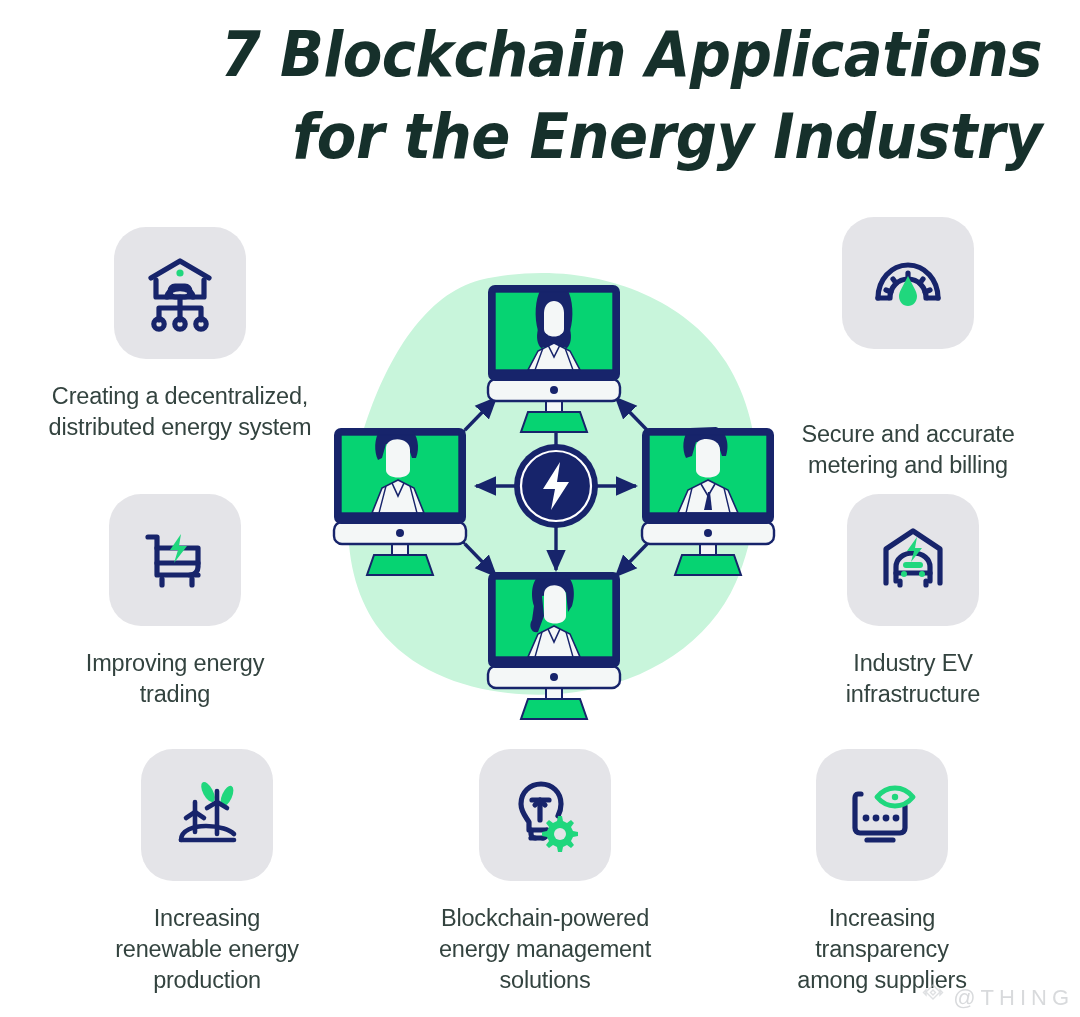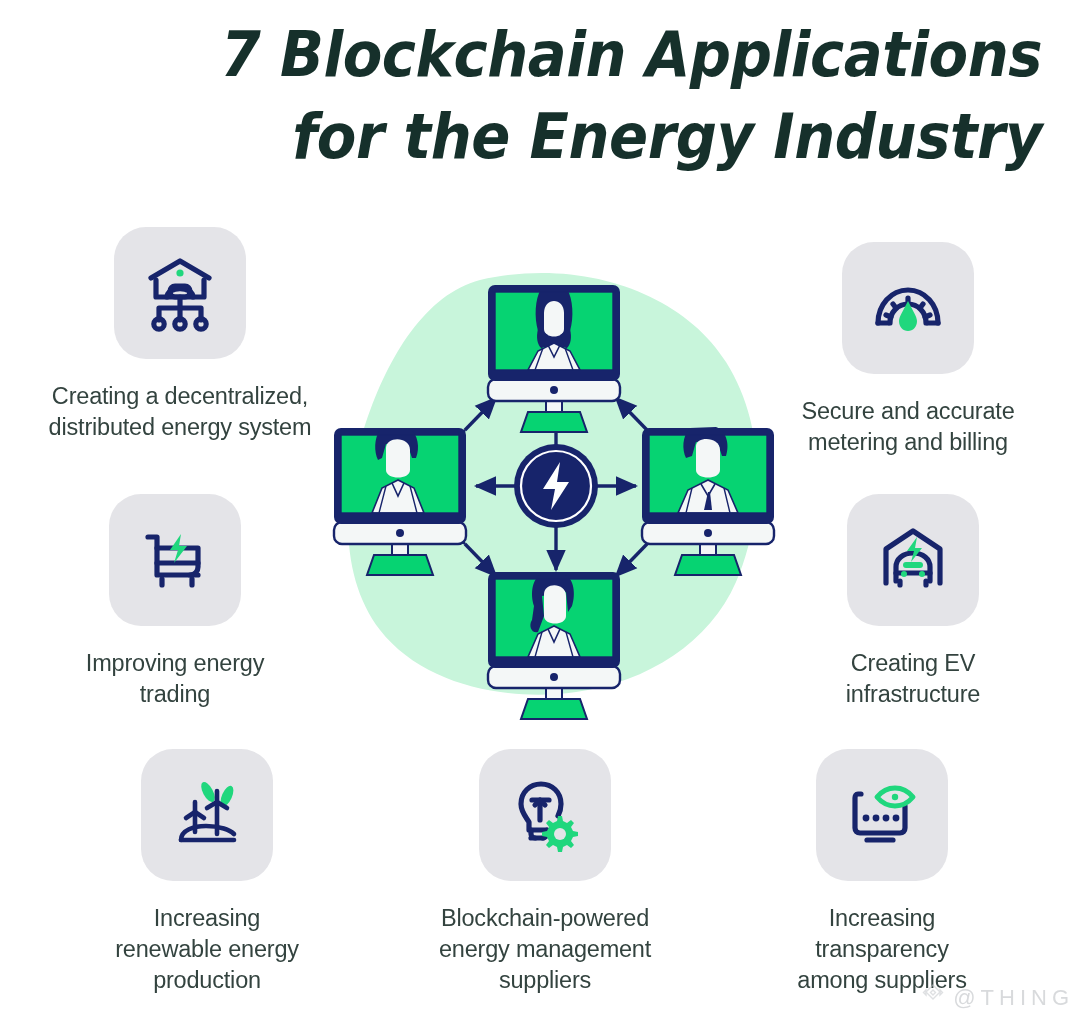--- a/index.html
+++ b/index.html
@@ -68,21 +68,21 @@
     color: #33433f;
     letter-spacing: -0.2px;
     white-space: pre-line;
   }
 
   
   #item-decentralized { left: 20px;  top: 227px; width: 320px; }
   #item-trading       { left: 30px;  top: 494px; width: 290px; }
   #item-renewable     { left: 62px;  top: 749px; width: 290px; }
   
-  #item-metering      { left: 748px; top: 242px; width: 320px; }
+  #item-metering      { left: 748px; top: 217px; width: 320px; gap: 48px; }
   #item-ev            { left: 768px; top: 494px; width: 290px; }
   #item-transparency  { left: 742px; top: 749px; width: 280px; }
   
   #item-management    { left: 400px; top: 749px; width: 290px; }
 
   #item-decentralized .icon-tile,
   #item-metering .icon-tile { margin-bottom: 0; }
 
   
   #center-illustration {
@@ -327,21 +327,21 @@
           <path d="M26 64 L26 50 C26 42 33 36 43 36 C53 36 60 42 60 50 L60 64"></path>
           <path d="M26 56 L60 56"></path>
           <path d="M30 64 L30 68 M56 64 L56 68"></path>
         </g>
         <path d="M47 20 L37 34 L44 34 L41 45 L52 31 L45 31 Z" fill="#20d77d"></path>
         <rect x="33" y="45" width="20" height="6" rx="3" fill="#20d77d"></rect>
         <circle cx="34" cy="57" r="3" fill="#20d77d"></circle>
         <circle cx="52" cy="57" r="3" fill="#20d77d"></circle>
       </svg>
     </div>
-    <div class="item-label">Creating EV
+    <div class="item-label">Industry EV
 infrastructure</div>
   </div>
 
   <div class="item" id="item-transparency">
     <div class="icon-tile">
       <svg width="86" height="86" viewBox="0 0 86 86">
         <g fill="none" stroke="#17246b" stroke-width="5.2" stroke-linecap="round" stroke-linejoin="round">
           <path d="M22 22 L19 22 C17 22 16 24 16 26 L16 56 C16 59 18 61 21 61 L61 61 C64 61 66 59 66 56 L66 34"></path>
           <path d="M28 68 L54 68"></path>
         </g>
@@ -373,21 +373,21 @@
           <path d="M33 33 L38 28 L43 33"></path>
         </g>
         <g fill="#20d77d">
           <path d="M56 44 L60 44 L61 49 L65 51 L69 48 L72 51 L69 55 L71 59 L76 60 L76 64 L71 65 L69 69 L72 73 L69 76 L65 73 L61 75 L60 80 L56 80 L55 75 L51 73 L47 76 L44 73 L47 69 L45 65 L40 64 L40 60 L45 59 L47 55 L44 51 L47 48 L51 51 L55 49 Z"></path>
           <circle cx="58" cy="62" r="6" fill="#e4e4e8"></circle>
         </g>
       </svg>
     </div>
     <div class="item-label">Blockchain-powered
 energy management
-suppliers</div>
+solutions</div>
   </div>
 
   <div id="watermark">
     <svg width="26" height="26" viewBox="0 0 26 26">
       <g fill="none" stroke="#c4c7cb" stroke-width="1.4">
         <path d="M13 4 L20 11 L13 18 L6 11 Z"></path>
         <path d="M13 9 L15.5 11.5 L13 14 L10.5 11.5 Z"></path>
         <path d="M3.5 11.5 L6 9 L6 14 Z"></path>
         <path d="M22.5 11.5 L20 9 L20 14 Z"></path>
       </g>

